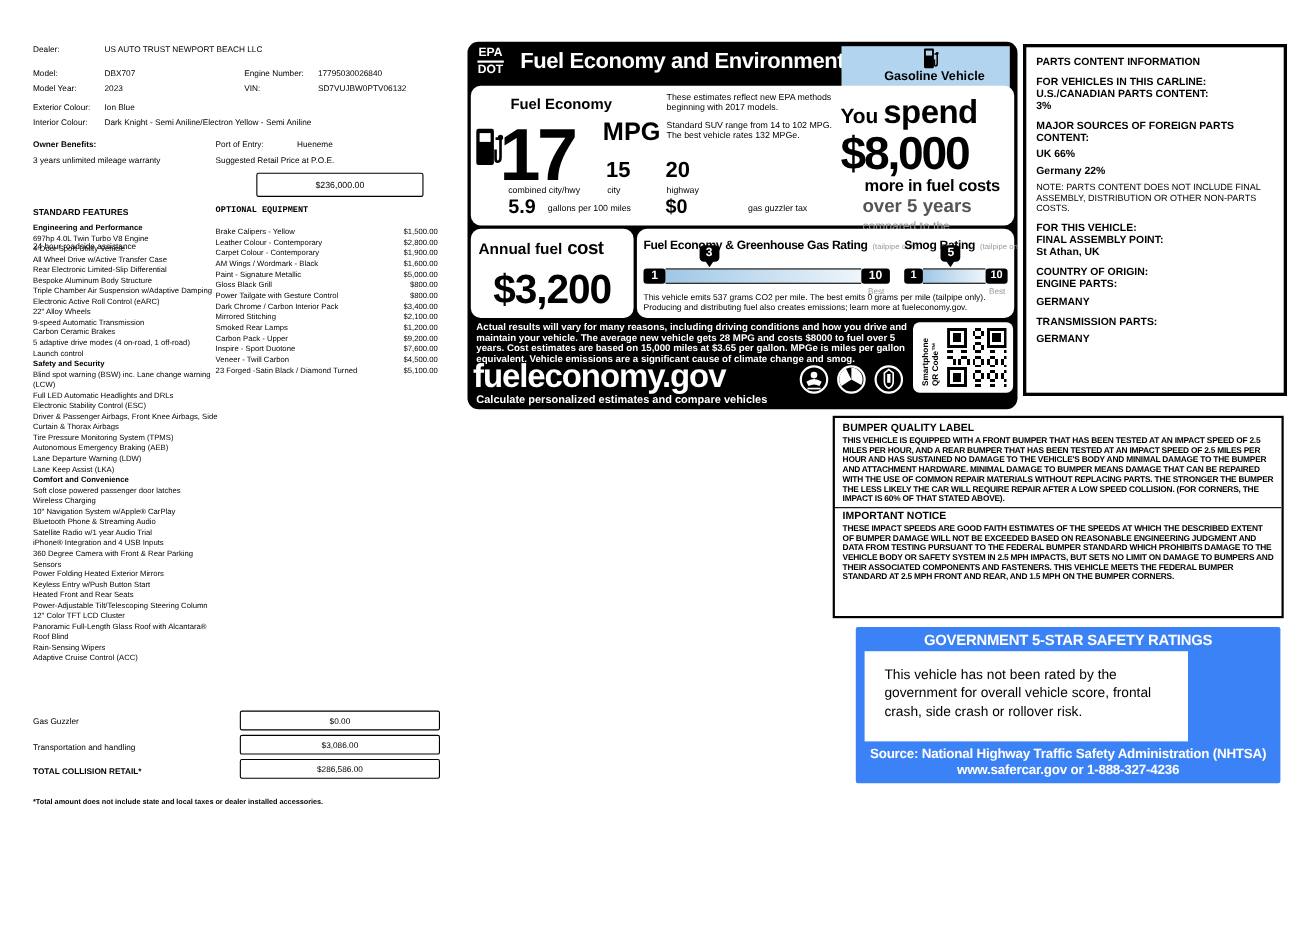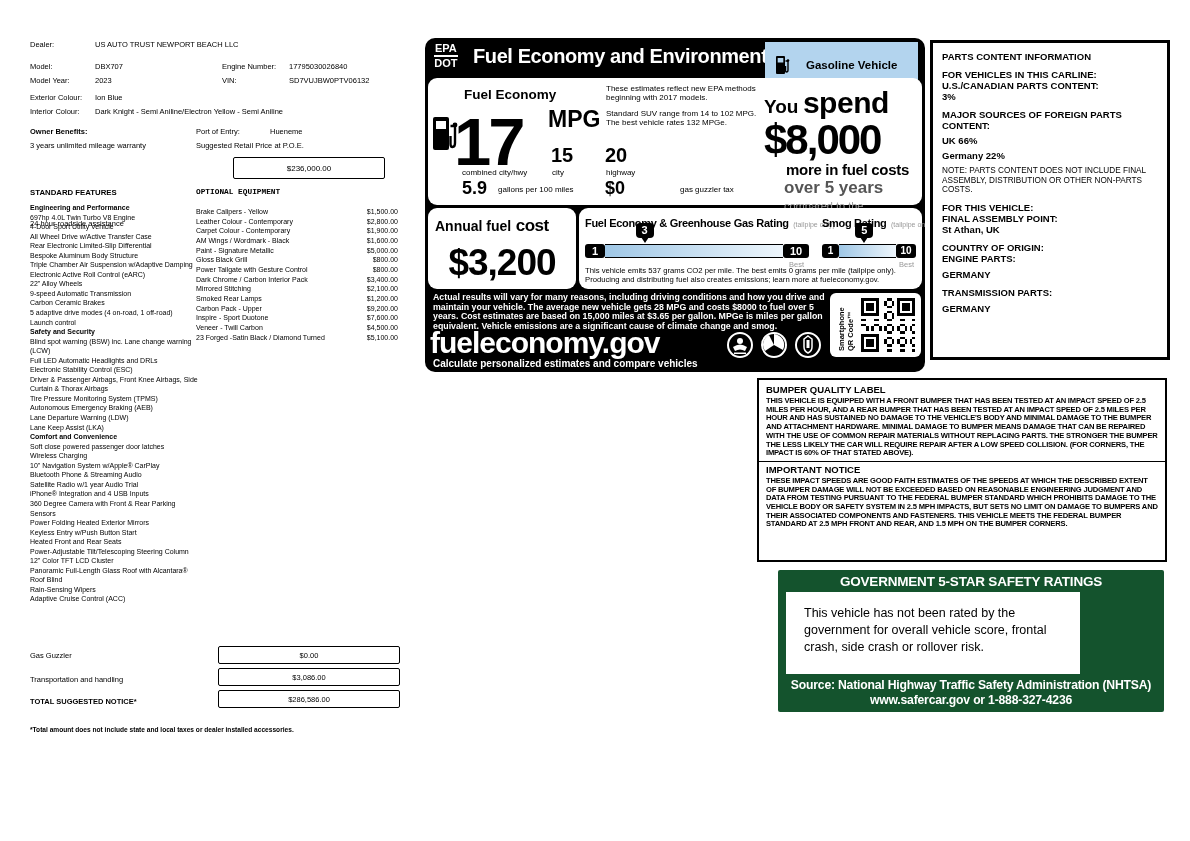--- a/index.html
+++ b/index.html
@@ -23,21 +23,21 @@
   .opt-name{white-space:nowrap;}
   .opt-price{text-align:right;}
   .totals-label{font-size:7.5px;}
   .footnote{font-size:6.6px;font-weight:bold;}
   
   .epa{background:#000;border-radius:10px;overflow:hidden;}
   .epa-header{position:absolute;left:0;top:0;width:100%;height:38px;}
   .epa-agency{position:absolute;left:9px;top:4px;color:#fff;font-weight:bold;font-size:11px;line-height:13px;text-align:center;}
   .epa-agency .ag1{border-bottom:2px solid #fff;padding:0 1px;}
   .epa-title{position:absolute;left:48px;top:7px;color:#fff;font-weight:bold;font-size:20px;letter-spacing:-0.4px;}
-  .gas-banner{position:absolute;top:4px;height:46px;display:flex;align-items:center;}
+  .gas-banner{position:absolute;top:4px;height:46px;display:flex;align-items:center;flex-direction:column;}
   .gas-banner-text{font-size:11.5px;font-weight:bold;color:#000;}
   .panel{position:absolute;background:#fff;border-radius:9px;}
   .fe-small{font-size:8px;color:#000;}
   .gray1{color:#555;}
   .gray2{color:#999;}
   
   .rating-bar{position:absolute;display:flex;height:14px;}
   .bar-end{background:#000;color:#fff;font-weight:bold;font-size:11px;text-align:center;line-height:14px;border-radius:3px;z-index:1;}
   .bar-grad{flex:1;background:linear-gradient(to right,#9fc7e6,#eef6fc);border-top:1px solid #000;border-bottom:1px solid #000;}
   .pin{position:absolute;top:-21px;width:18px;height:15px;background:#000;border-radius:4px;color:#fff;
@@ -52,21 +52,21 @@
   .qr-box{position:absolute;background:#fff;border-radius:6px;}
   .qr-label{position:absolute;font-size:7.5px;font-weight:bold;color:#000;transform:rotate(-90deg);transform-origin:left top;white-space:pre-line;line-height:8.5px;}
   
   .parts{border:3px solid #000;font-size:9.5px;line-height:11px;padding:8px 9px;}
   .parts .sec{margin-top:7px;}
   .parts .note{font-weight:normal;font-size:8.2px;line-height:9.6px;margin-top:5px;}
   .bumper{border:2px solid #000;padding:4px 7px;overflow:hidden;}
   .bumper-title{font-size:9.5px;font-weight:bold;}
   .bumper-body{font-size:7.6px;font-weight:bold;line-height:8.7px;letter-spacing:-0.2px;margin-top:2px;}
   .bumper-sep{border-top:1.5px solid #000;margin:3px -7px 2px -7px;}
-  .safety{background:#14532d;border-radius:2px;}
+  .safety{background:#3b82f6;border-radius:2px;}
   .safety-title{position:absolute;width:100%;text-align:center;color:#fff;font-weight:bold;font-size:13.5px;top:4px;letter-spacing:-0.2px;}
   .safety-white{position:absolute;background:#fff;}
   .safety-body{font-size:12.5px;line-height:17px;padding:13px 16px 0 18px;}
   .safety-src{position:absolute;width:100%;text-align:center;color:#fff;font-weight:bold;font-size:12.2px;letter-spacing:-0.2px;}
 </style>
 </head>
 <body>
 
 <div class="abs info" style="left:30px;top:40px;">
   <span class="abs" style="left:0;">Dealer:</span>
@@ -211,21 +211,21 @@
   </div>
 
 <div class="abs totals-label" style="left:30px;top:651px;">Gas Guzzler</div>
 <div class="abs pricebox" style="left:218px;top:646px;width:180px;height:16px;font-size:7.5px;">
   <span>$0.00</span>
 </div>
 <div class="abs totals-label" style="left:30px;top:675px;">Transportation and handling</div>
 <div class="abs pricebox" style="left:218px;top:668px;width:180px;height:16px;font-size:7.5px;">
   <span>$3,086.00</span>
 </div>
-<div class="abs totals-label b" style="left:30px;top:697px;">TOTAL SUGGESTED NOTICE*</div>
+<div class="abs totals-label b" style="left:30px;top:697px;">TOTAL COLLISION RETAIL*</div>
 <div class="abs pricebox" style="left:218px;top:690px;width:180px;height:16px;font-size:7.5px;">
   <span>$286,586.00</span>
 </div>
 <div class="abs footnote" style="left:30px;top:726px;">*Total amount does not include state and local taxes or dealer installed accessories.</div>
 
 <div class="abs epa" style="left:425px;top:38px;width:500px;height:334px;">
 
   <div class="epa-header">
     <div class="epa-agency">
       <div class="ag1">EPA</div>

